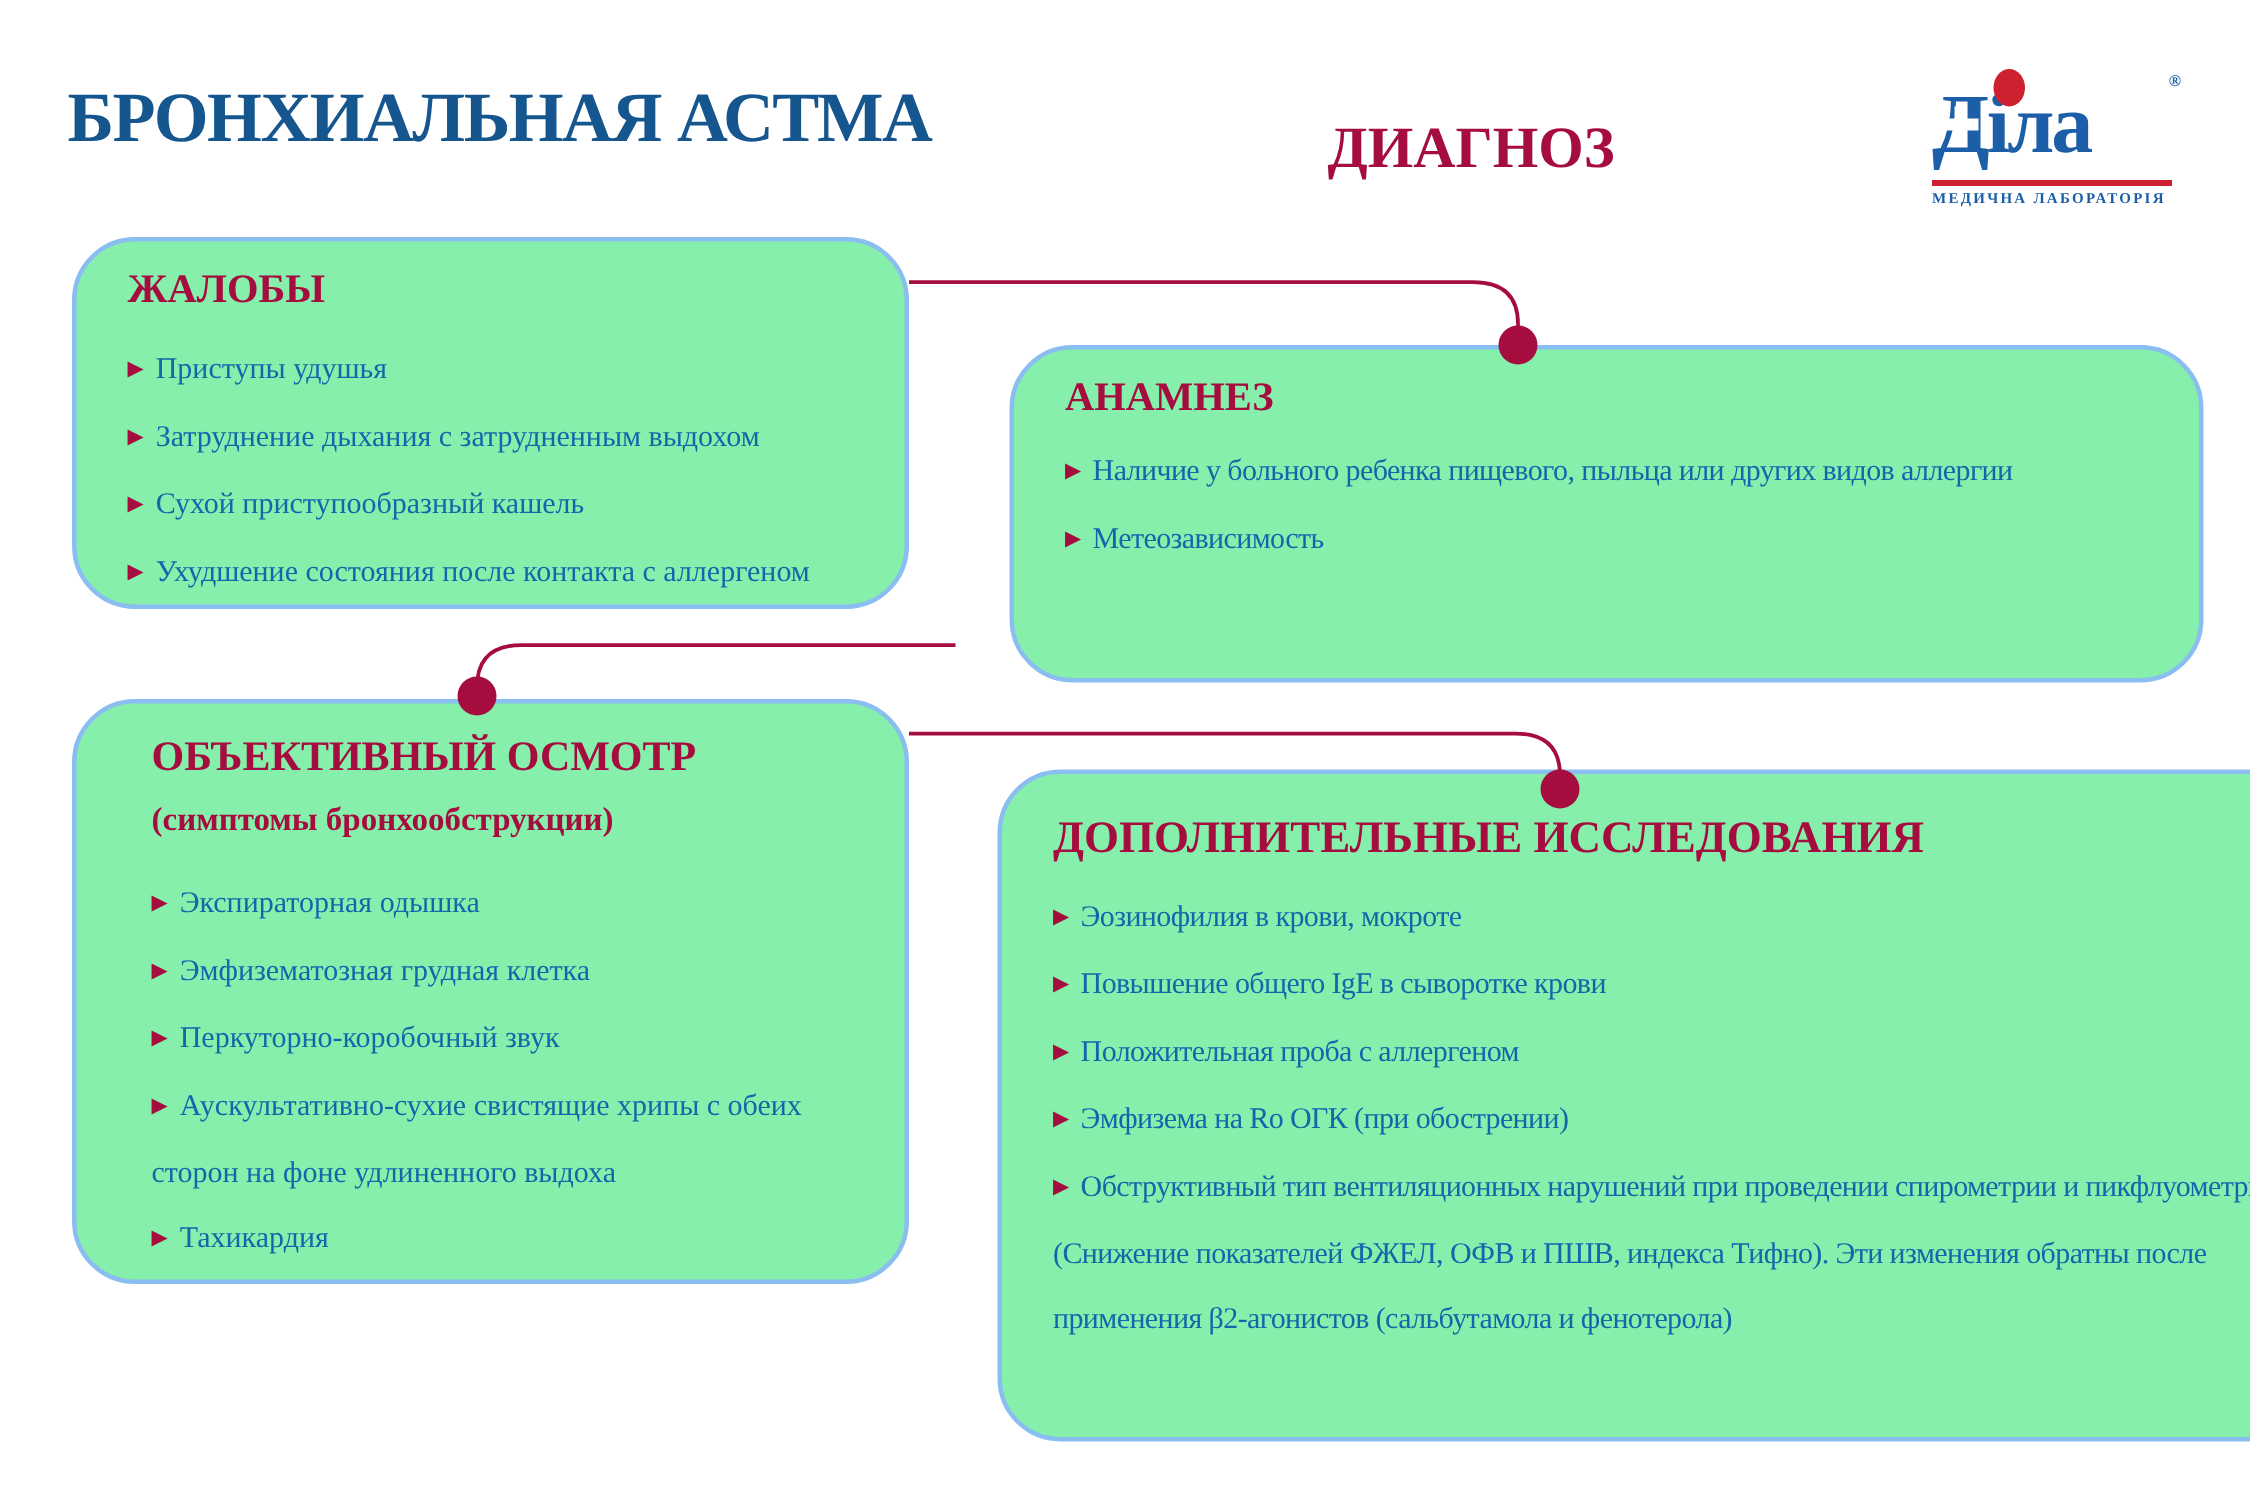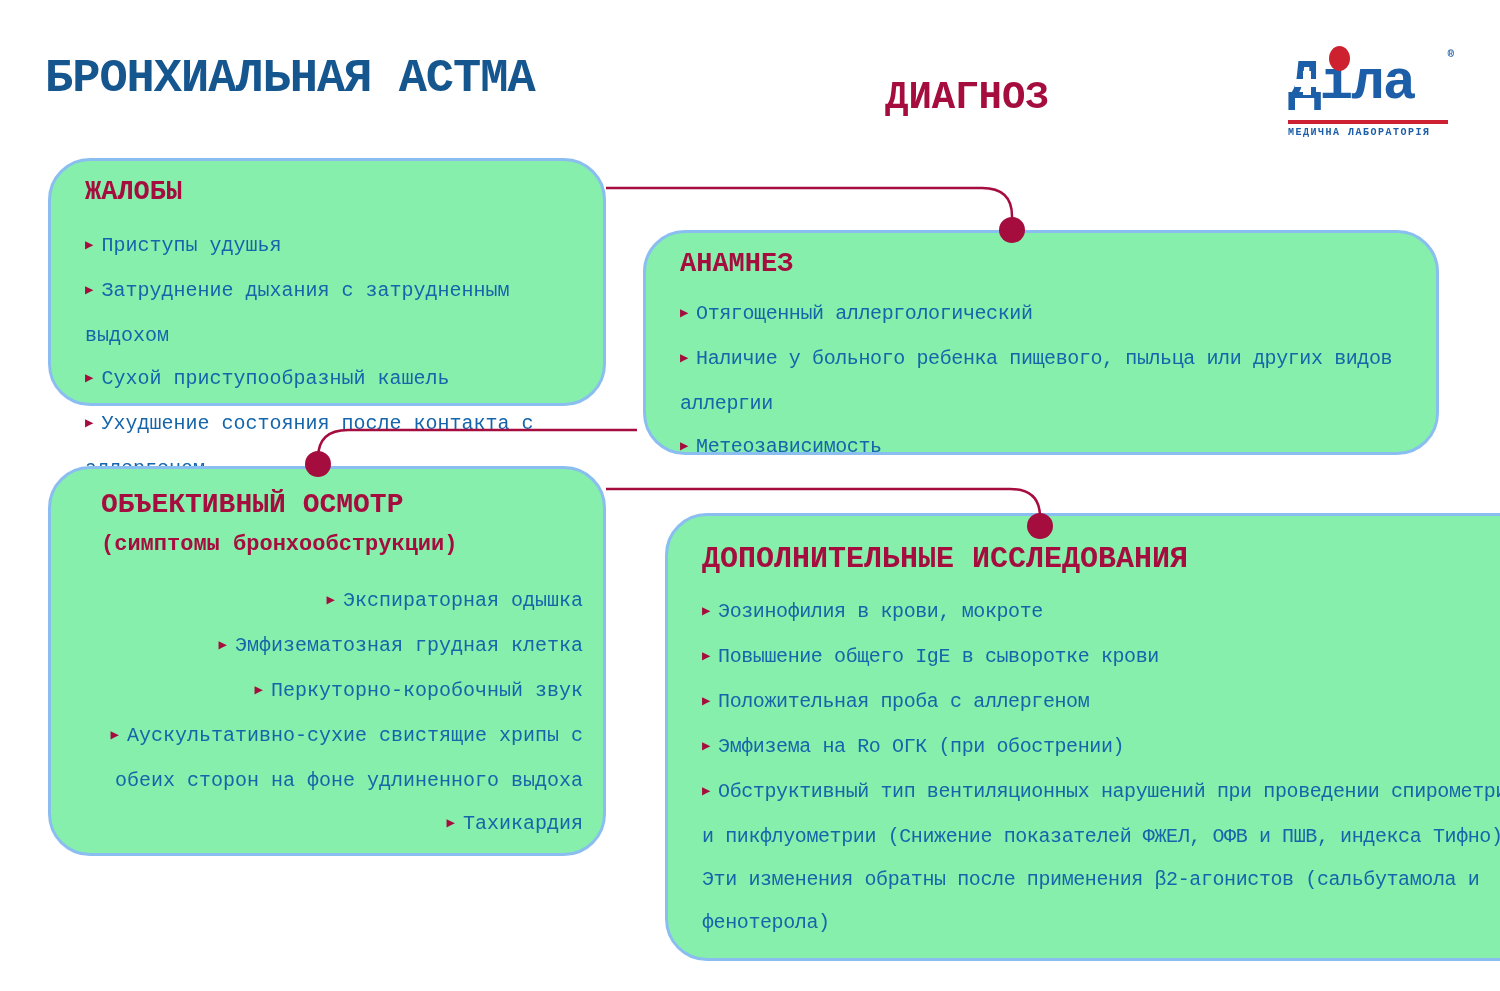--- a/index.html
+++ b/index.html
@@ -1,21 +1,21 @@
 <!DOCTYPE html>
 <html><head>
 <meta charset="utf-8">
 <style>
   * { box-sizing: border-box; }
   html,body { margin:0; padding:0; background:#fff; }
   #stage {
     position: relative;
     width: 1500px; height: 991px;
     background: #ffffff;
-    font-family: Liberation Mono, monospace;
+    font-family: Liberation Serif, serif;
     overflow: hidden;
   }
 
   
   .main-title {
     position:absolute; left:45px; top:52px;
     font-size:47px; font-weight:bold; letter-spacing:-1px;
     color:#16568f; white-space:nowrap;
   }
   .diagnosis-title {
@@ -46,40 +46,40 @@
     letter-spacing:1.5px; color:#1c5ea7; white-space:nowrap;
   }
 
   
   .box {
     position:absolute; background:#86efac;
     border:3px solid #8abef0; border-radius:42px;
     padding:0 20px; z-index:2;
   }
   #box-complaints     { left:48px;  top:158px; width:558px; height:248px; }
-  #box-anamnesis      { left:643px; top:230px; width:796px; height:225px; }
+  #box-anamnesis      { left:673px; top:230px; width:796px; height:225px; }
   #box-exam           { left:48px;  top:466px; width:558px; height:390px;padding-left:36px; }
   #box-investigations { left:637px; top:513px; width:894px; height:448px;margin-left:28px; }
 
   .box-title {
     color:#a50d3e; font-weight:bold; font-size:27px;
     margin:16px 0 0 14px; white-space:nowrap;
   }
   #box-exam .box-title { font-size:28px; margin-top:20px; }
   #box-investigations .box-title { font-size:30px; margin-top:26px; }
   .box-subtitle {
     color:#a50d3e; font-weight:bold; font-size:22px;
     margin:12px 0 0 14px; white-space:nowrap;
   }
 
   .items { list-style:none; margin:0; padding:0 0 0 14px; }
   .items li { font-size:20px; line-height:43px; color:#1665ab; }
   #box-complaints .items     { margin-top:17px; }
   #box-anamnesis .items      { margin-top:13px; }
-  #box-exam .items           { margin-top:22px;text-align:right; }
+  #box-exam .items           { margin-top:22px; }
   #box-investigations .items { margin-top:14px; }
   .condensed .items li { letter-spacing:-0.4px; }
   .bullet {
     color:#a50d3e; font-size:14px; margin-right:8px;
     position:relative; top:-2px;
   }
 
   
   #connectors {
     position:absolute; left:0; top:0; width:1500px; height:991px;
@@ -114,21 +114,20 @@
       <li><span class="bullet">▶</span><span>Приступы удушья</span></li>
       <li><span class="bullet">▶</span><span>Затруднение дыхания с затрудненным выдохом</span></li>
       <li><span class="bullet">▶</span><span>Сухой приступообразный кашель</span></li>
       <li><span class="bullet">▶</span><span>Ухудшение состояния после контакта с аллергеном</span></li>
     </ul>
   </div>
 
   <div class="box condensed" id="box-anamnesis">
     <div class="box-title">АНАМНЕЗ</div>
     <ul class="items">
-      <li><span class="bullet">▶</span><span>Отягощенный аллергологический</span></li>
       <li><span class="bullet">▶</span><span>Наличие у больного ребенка пищевого, пыльца или других видов аллергии</span></li>
       <li><span class="bullet">▶</span><span>Метеозависимость</span></li>
     </ul>
   </div>
 
   <div class="box" id="box-exam">
     <div class="box-title">ОБЪЕКТИВНЫЙ ОСМОТР</div>
     <div class="box-subtitle">(симптомы бронхообструкции)</div>
     <ul class="items">
       <li><span class="bullet">▶</span><span>Экспираторная одышка</span></li>

